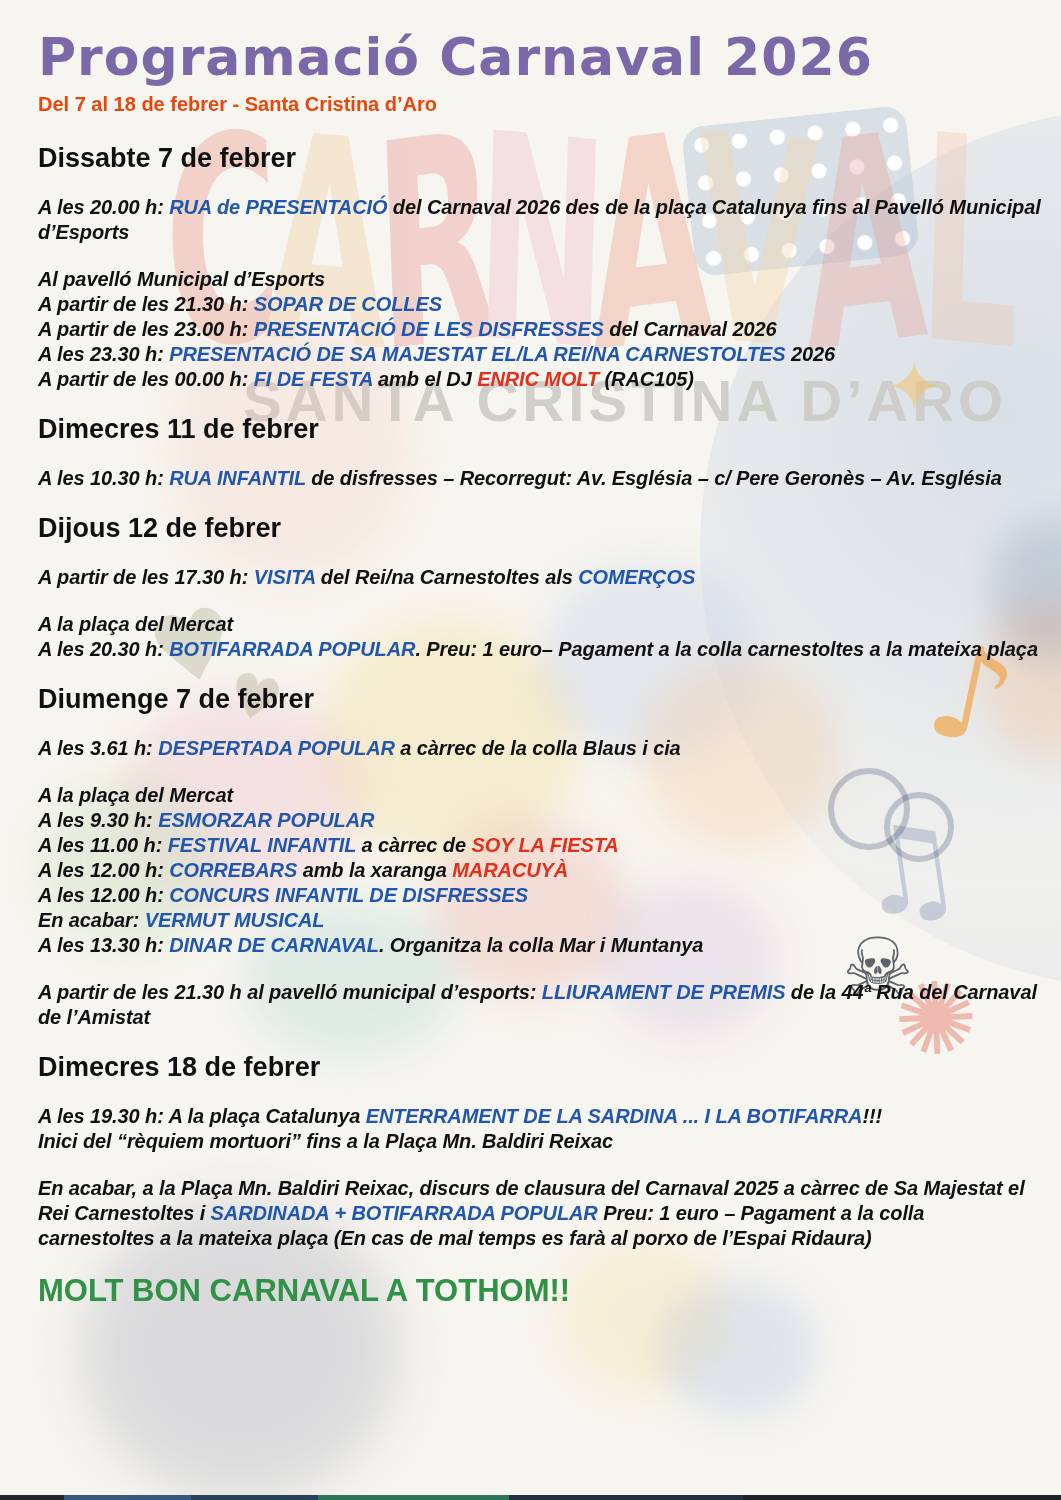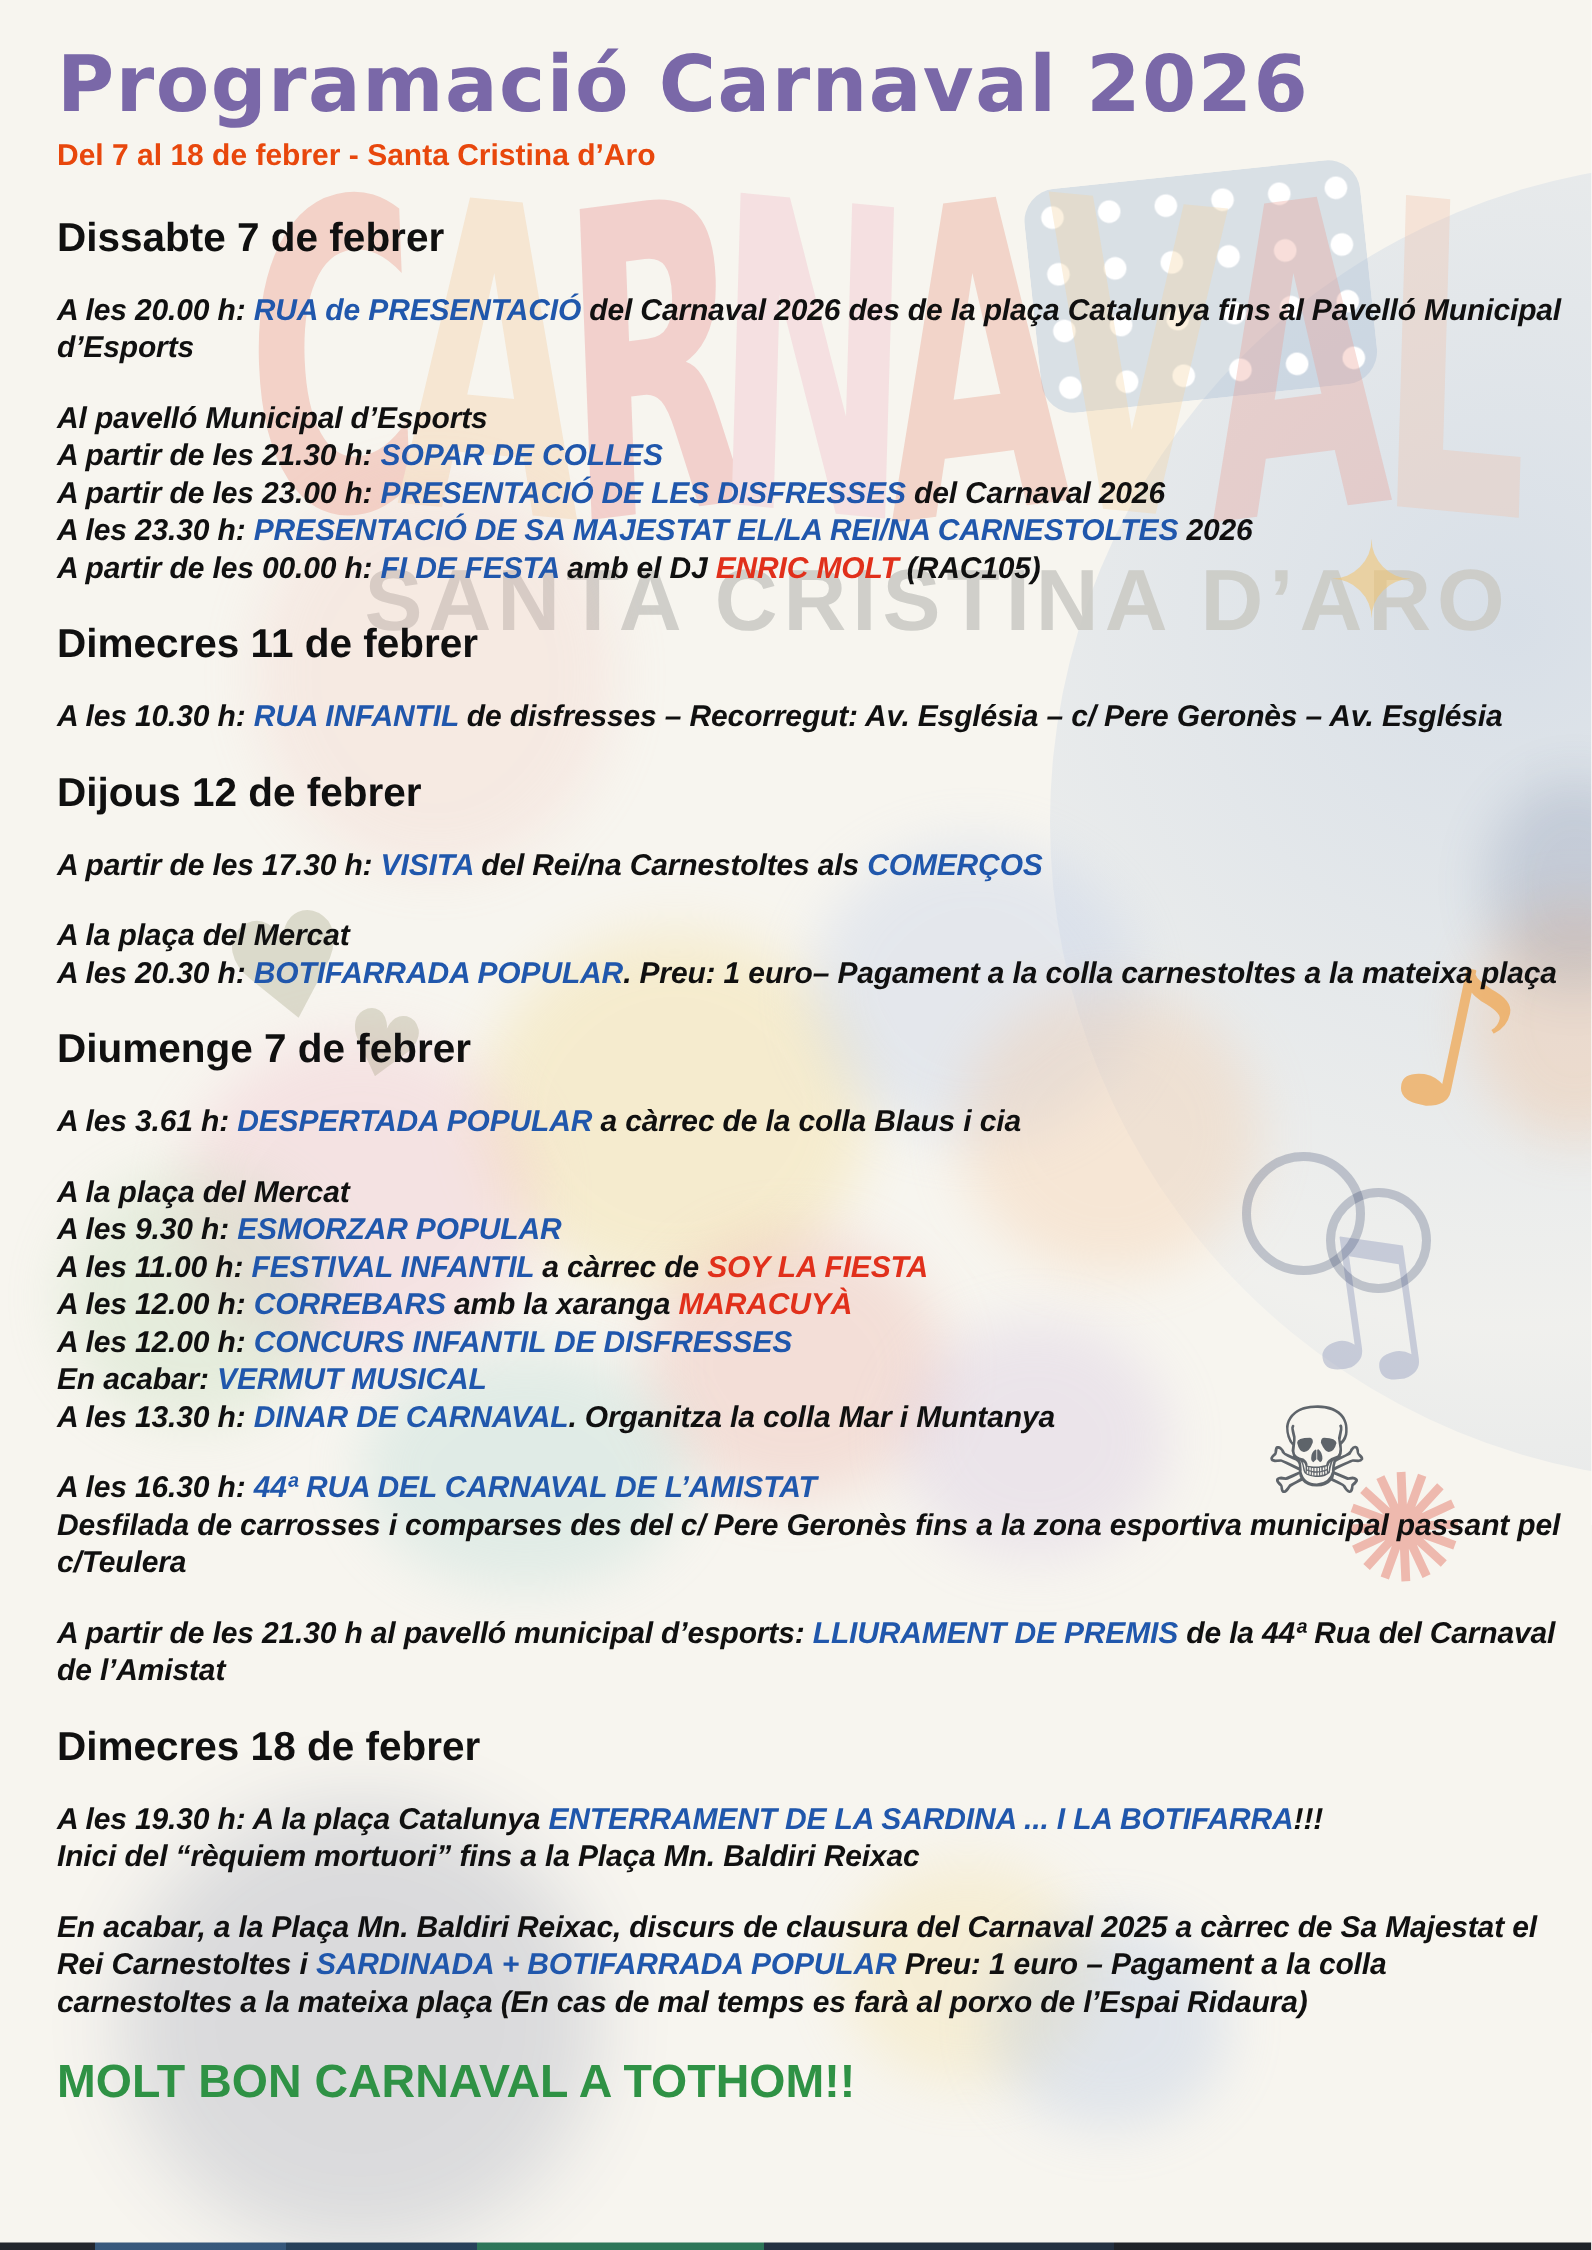--- a/index.html
+++ b/index.html
@@ -147,24 +147,20 @@
         <div class="para">
           <div class="line"><span class="seg-k">A la plaça del Mercat</span></div>
           <div class="line"><span class="seg-k">A les 9.30 h: </span><span class="seg-b">ESMORZAR POPULAR</span></div>
           <div class="line"><span class="seg-k">A les 11.00 h: </span><span class="seg-b">FESTIVAL INFANTIL</span><span class="seg-k"> a càrrec de </span><span class="seg-r">SOY LA FIESTA</span></div>
           <div class="line"><span class="seg-k">A les 12.00 h: </span><span class="seg-b">CORREBARS</span><span class="seg-k"> amb la xaranga </span><span class="seg-r">MARACUYÀ</span></div>
           <div class="line"><span class="seg-k">A les 12.00 h: </span><span class="seg-b">CONCURS INFANTIL DE DISFRESSES</span></div>
           <div class="line"><span class="seg-k">En acabar: </span><span class="seg-b">VERMUT MUSICAL</span></div>
           <div class="line"><span class="seg-k">A les 13.30 h: </span><span class="seg-b">DINAR DE CARNAVAL</span><span class="seg-k">. Organitza la colla Mar i Muntanya</span></div>
         </div>
         <div class="para">
-          <div class="line"><span class="seg-k">A les 16.30 h: </span><span class="seg-b">44ª RUA DEL CARNAVAL DE L’AMISTAT</span></div>
-          <div class="line"><span class="seg-k">Desfilada de carrosses i comparses des del c/ Pere Geronès fins a la zona esportiva municipal passant pel c/Teulera</span></div>
-        </div>
-        <div class="para">
           <div class="line"><span class="seg-k">A partir de les 21.30 h al pavelló municipal d’esports: </span><span class="seg-b">LLIURAMENT DE PREMIS</span><span class="seg-k"> de la 44ª Rua del Carnaval de l’Amistat</span></div>
         </div>
         <div class="sec-heading">Dimecres 18 de febrer</div>
         <div class="para">
           <div class="line"><span class="seg-k">A les 19.30 h: A la plaça Catalunya </span><span class="seg-b">ENTERRAMENT DE LA SARDINA ... I LA BOTIFARRA</span><span class="seg-k">!!!</span></div>
           <div class="line"><span class="seg-k">Inici del “rèquiem mortuori” fins a la Plaça Mn. Baldiri Reixac</span></div>
         </div>
         <div class="para">
           <div class="line"><span class="seg-k">En acabar, a la Plaça Mn. Baldiri Reixac, discurs de clausura del Carnaval 2025 a càrrec de Sa Majestat el Rei Carnestoltes i </span><span class="seg-b">SARDINADA + BOTIFARRADA POPULAR</span><span class="seg-k"> Preu: 1 euro – Pagament a la colla carnestoltes a la mateixa plaça (En cas de mal temps es farà al porxo de l’Espai Ridaura)</span></div>
         </div>

